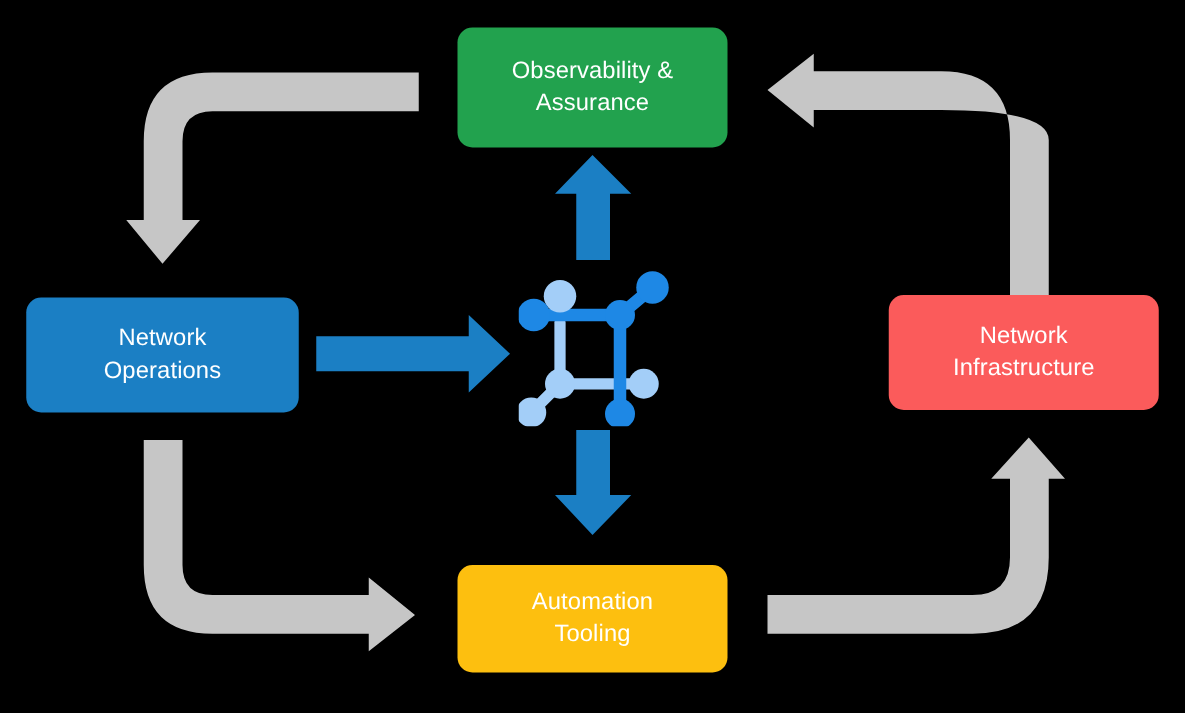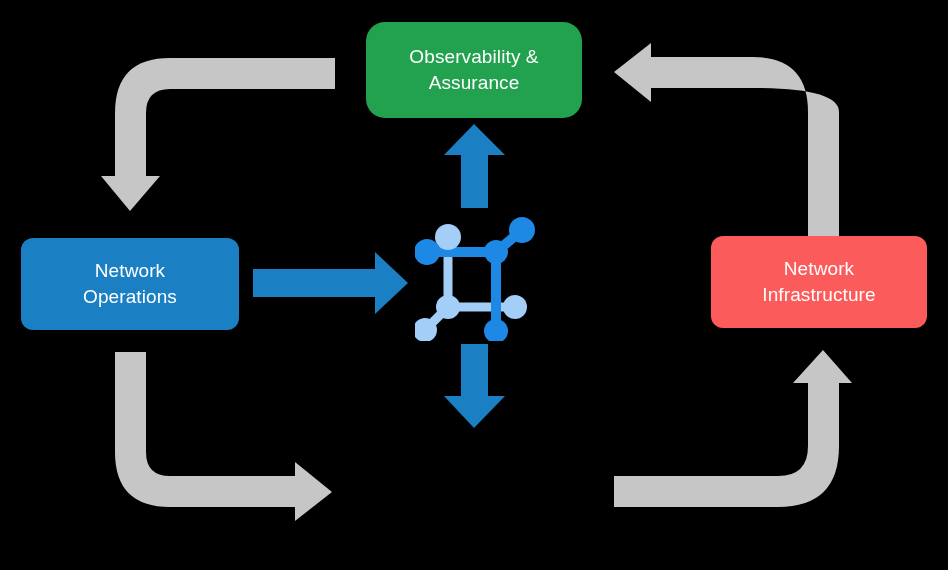--- a/index.html
+++ b/index.html
@@ -98,29 +98,33 @@
       <circle cx="10" cy="117" r="12" fill="#A3CEF8"></circle>
       <circle cx="100" cy="94" r="12" fill="#A3CEF8"></circle>
 
       <circle cx="12" cy="39" r="13" fill="#1E88E5"></circle>
       <circle cx="81" cy="39" r="12" fill="#1E88E5"></circle>
       <circle cx="107" cy="17" r="13" fill="#1E88E5"></circle>
       <circle cx="81" cy="118" r="12" fill="#1E88E5"></circle>
     </g>
   </svg>
 
-  <div class="node-box" id="box-observability" style="background:#22A24E;border-radius:19px;">
+  <div class="node-box" id="box-observability" style="background:#22A24E;">
     <span>Observability &amp;
 Assurance</span>
   </div>
 
   <div class="node-box" id="box-operations" style="background:#1B7FC4;">
     <span>Network
 Operations</span>
   </div>
 
   <div class="node-box" id="box-infrastructure" style="background:#FB5B5B;">
     <span>Network
 Infrastructure</span>
   </div>
 
+  <div class="node-box" id="box-automation" style="background:#FDBF0F;">
+    <span>Automation
+Tooling</span>
+  </div>
 
 </div>
 
 </body></html>

